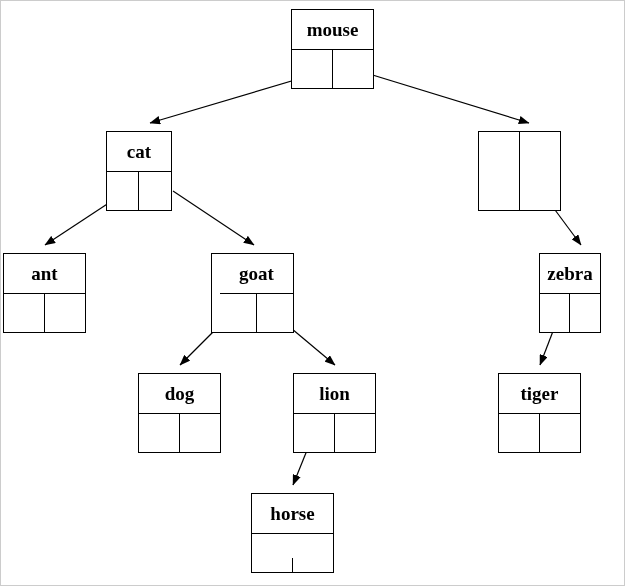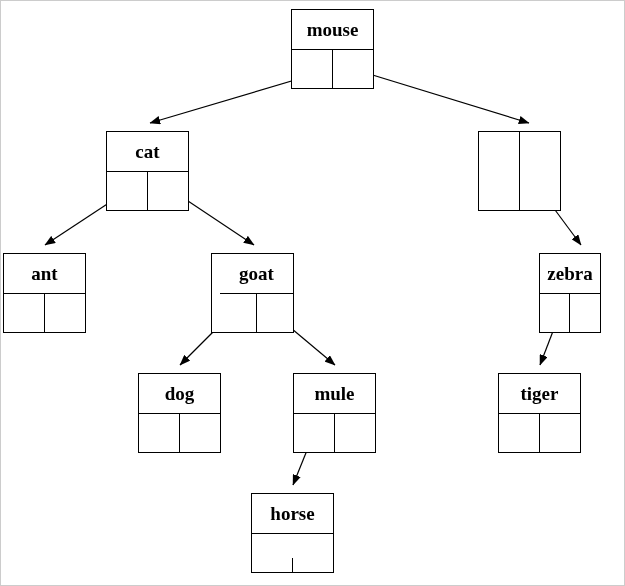--- a/index.html
+++ b/index.html
@@ -89,21 +89,21 @@
   </svg>
 
   <div id="nodes">
       <div class="node" style="left: 290px; top: 8px; width: 83px; height: 80px;">
         <div class="node-label" style="height: 40px; flex-basis: 40px;">mouse</div>
         <div class="node-ptrs">
           <div class="ptr-cell left"></div>
           <div class="ptr-cell right"></div>
         </div>
       </div>
-      <div class="node" style="left: 105px; top: 130px; width: 83px; height: 80px;">
+      <div class="node" style="left: 105px; top: 130px; width: 66px; height: 80px;">
         <div class="node-label" style="height: 40px; flex-basis: 40px;">cat</div>
         <div class="node-ptrs">
           <div class="ptr-cell left"></div>
           <div class="ptr-cell right"></div>
         </div>
       </div>
       <div class="node" style="left: 477px; top: 130px; width: 83px; height: 80px;">
         <div class="node-ptrs">
           <div class="ptr-cell left"></div>
           <div class="ptr-cell right"></div>
@@ -131,21 +131,21 @@
         </div>
       </div>
       <div class="node" style="left: 137px; top: 372px; width: 83px; height: 80px;">
         <div class="node-label" style="height: 40px; flex-basis: 40px;">dog</div>
         <div class="node-ptrs">
           <div class="ptr-cell left"></div>
           <div class="ptr-cell right"></div>
         </div>
       </div>
       <div class="node" style="left: 292px; top: 372px; width: 83px; height: 80px;">
-        <div class="node-label" style="height: 40px; flex-basis: 40px;">mule</div>
+        <div class="node-label" style="height: 40px; flex-basis: 40px;">lion</div>
         <div class="node-ptrs">
           <div class="ptr-cell left"></div>
           <div class="ptr-cell right"></div>
         </div>
       </div>
       <div class="node" style="left: 497px; top: 372px; width: 83px; height: 80px;">
         <div class="node-label" style="height: 40px; flex-basis: 40px;">tiger</div>
         <div class="node-ptrs">
           <div class="ptr-cell left"></div>
           <div class="ptr-cell right"></div>

